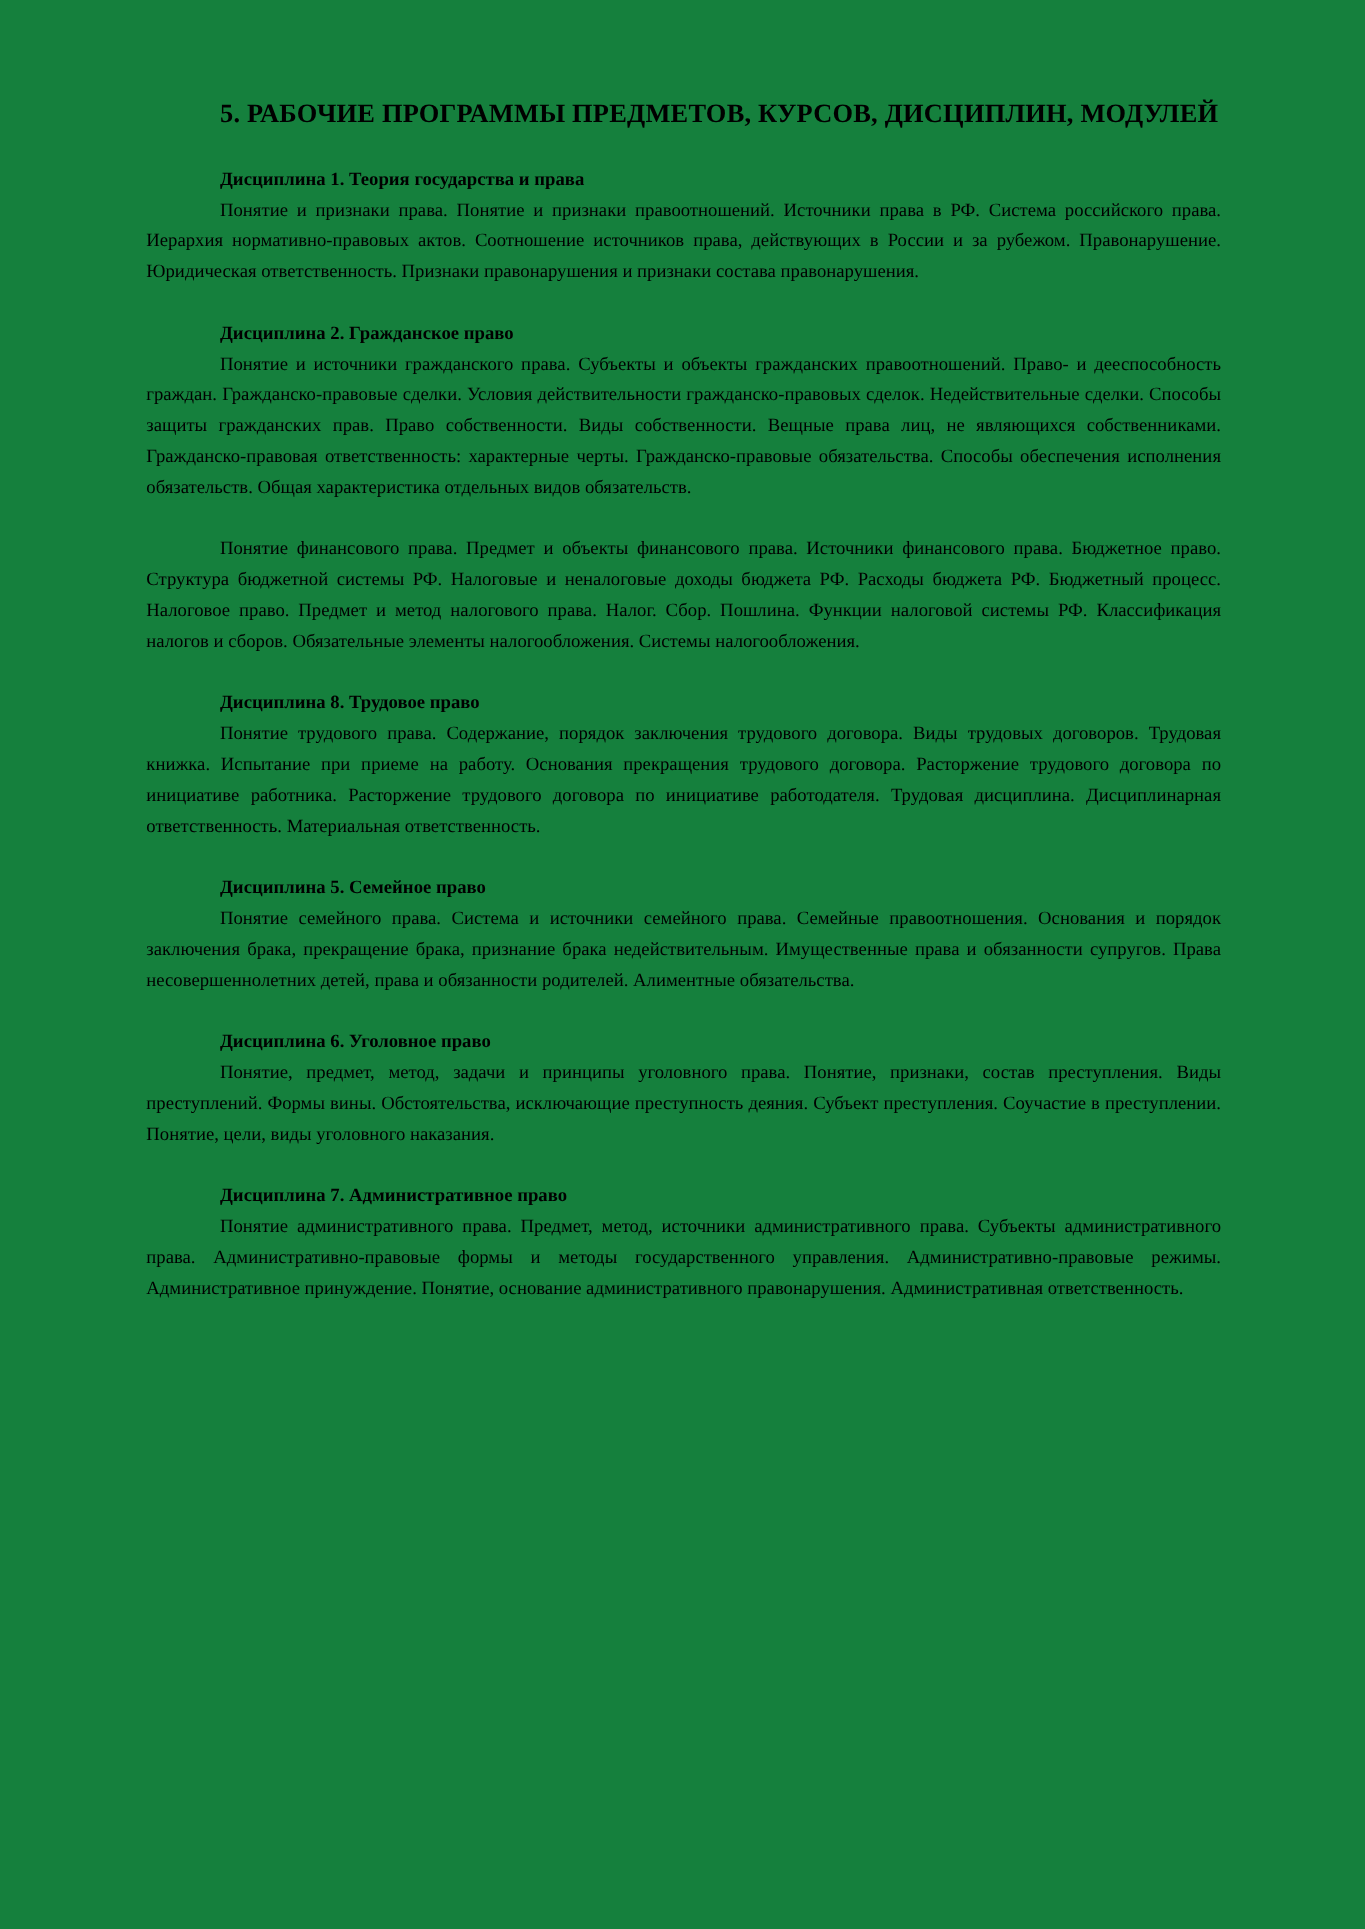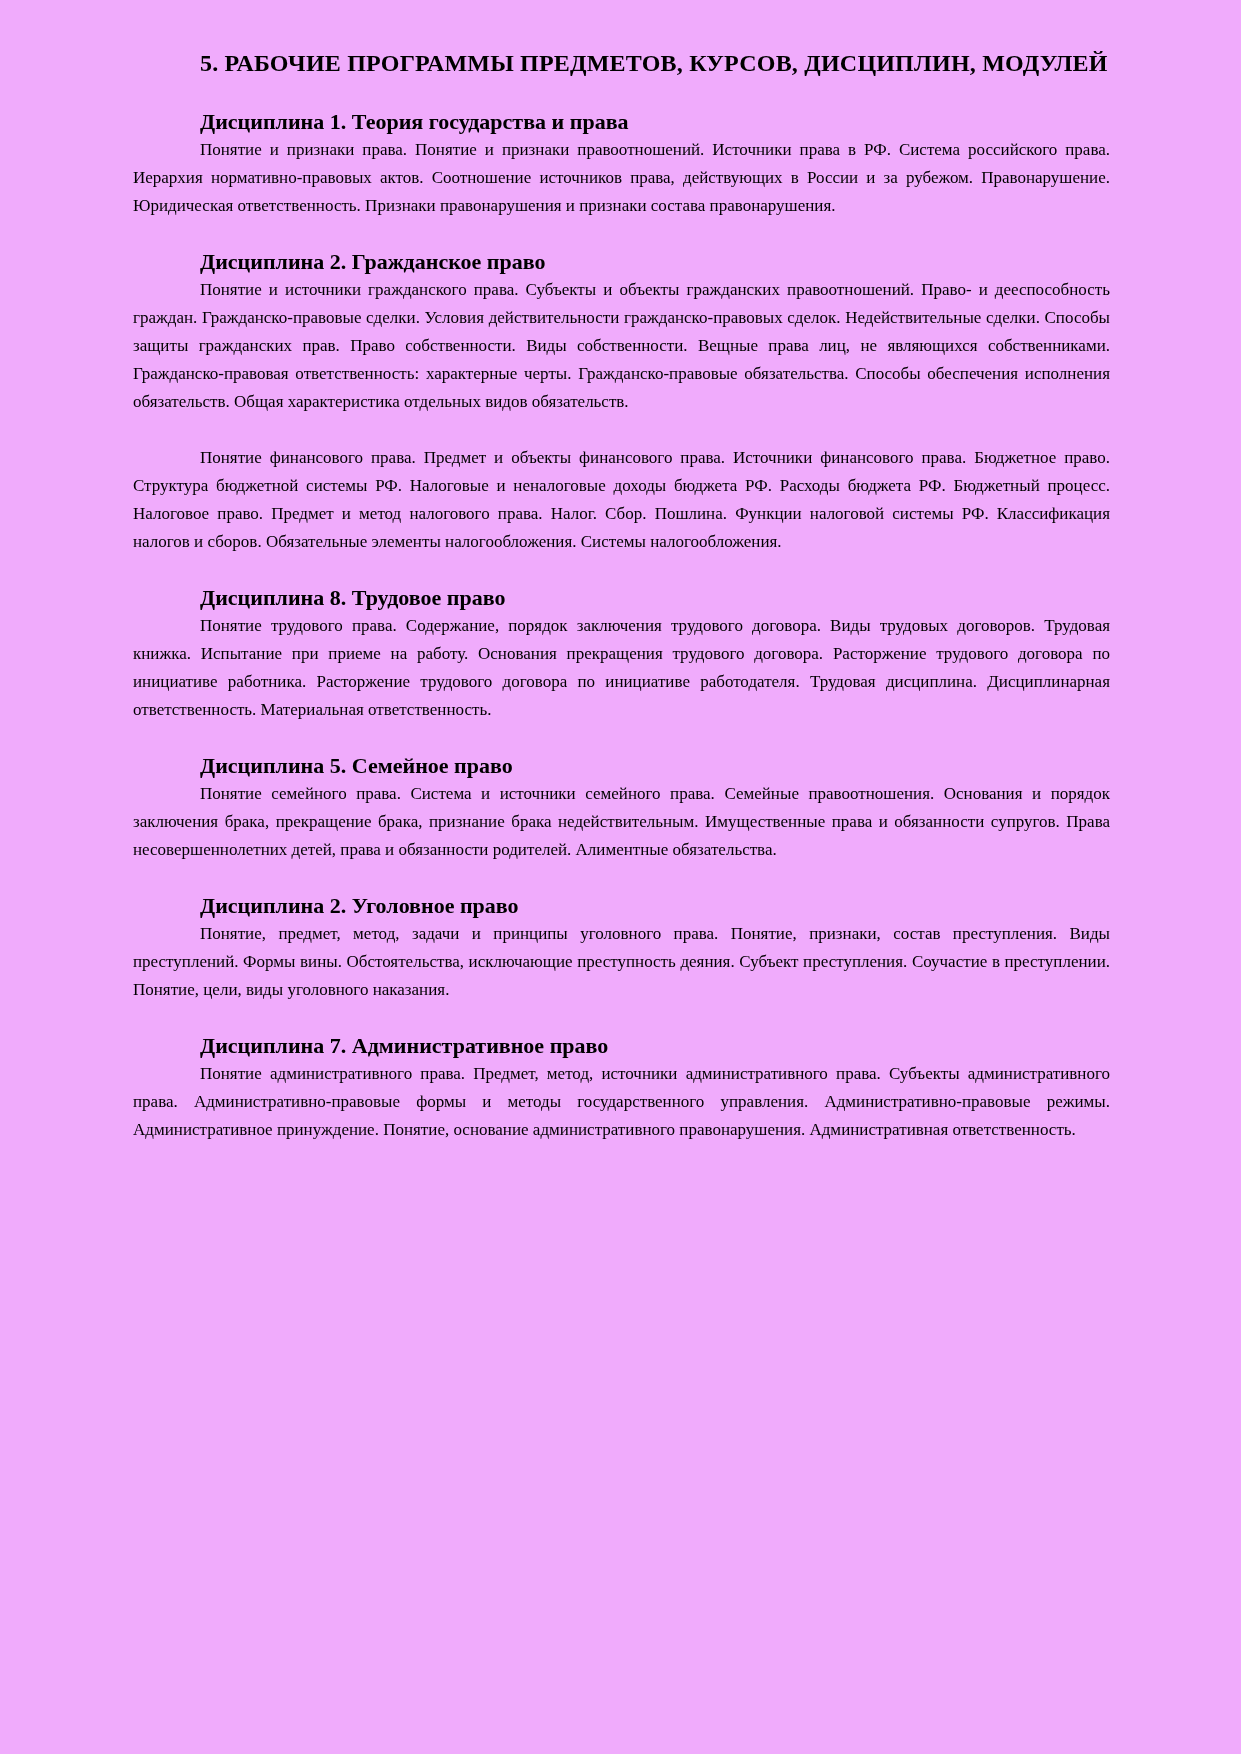--- a/index.html
+++ b/index.html
@@ -4,41 +4,41 @@
 <style>
   html, body {
     margin: 0;
     padding: 0;
     background: #ffffff;
   }
   .page {
     position: relative;
     width: 1241px;
     height: 1754px;
-    background: #f0abfc;
+    background: #15803d;
     box-sizing: border-box;
-    padding: 47px 131px 0 133px;
+    padding: 88px 131px 0 133px;
     font-family: "Liberation Serif", serif;
     color: #000000;
     overflow: hidden;
   }
   .doc-title {
     font-size: 24px;
     line-height: 33px;
     font-weight: bold;
     text-align: justify;
     text-indent: 67px;
     margin: 0 0 10px 0;
     letter-spacing: 0.2px;
   }
   .section {
     margin-top: 28px;
   }
   .section-heading {
-    font-size: 22px;
+    font-size: 17px;
     line-height: 28px;
     font-weight: bold;
     text-indent: 67px;
     margin: 0;
     text-align: left;
   }
   .section-body {
     font-size: 17px;
     line-height: 28px;
     text-align: justify;
@@ -71,21 +71,21 @@
     <h2 class="section-heading">Дисциплина 8. Трудовое право</h2>
     <p class="section-body">Понятие трудового права. Содержание, порядок заключения трудового договора. Виды трудовых договоров. Трудовая книжка. Испытание при приеме на работу. Основания прекращения трудового договора. Расторжение трудового договора по инициативе работника. Расторжение трудового договора по инициативе работодателя. Трудовая дисциплина. Дисциплинарная ответственность. Материальная ответственность.</p>
   </div>
 
   <div class="section">
     <h2 class="section-heading">Дисциплина 5. Семейное право</h2>
     <p class="section-body">Понятие семейного права. Система и источники семейного права. Семейные правоотношения. Основания и порядок заключения брака, прекращение брака, признание брака недействительным. Имущественные права и обязанности супругов. Права несовершеннолетних детей, права и обязанности родителей. Алиментные обязательства.</p>
   </div>
 
   <div class="section">
-    <h2 class="section-heading">Дисциплина 2. Уголовное право</h2>
+    <h2 class="section-heading">Дисциплина 6. Уголовное право</h2>
     <p class="section-body">Понятие, предмет, метод, задачи и принципы уголовного права. Понятие, признаки, состав преступления. Виды преступлений. Формы вины. Обстоятельства, исключающие преступность деяния. Субъект преступления. Соучастие в преступлении. Понятие, цели, виды уголовного наказания.</p>
   </div>
 
   <div class="section">
     <h2 class="section-heading">Дисциплина 7. Административное право</h2>
     <p class="section-body">Понятие административного права. Предмет, метод, источники административного права. Субъекты административного права. Административно-правовые формы и методы государственного управления. Административно-правовые режимы. Административное принуждение. Понятие, основание административного правонарушения. Административная ответственность.</p>
   </div>
 
 </div>
 

